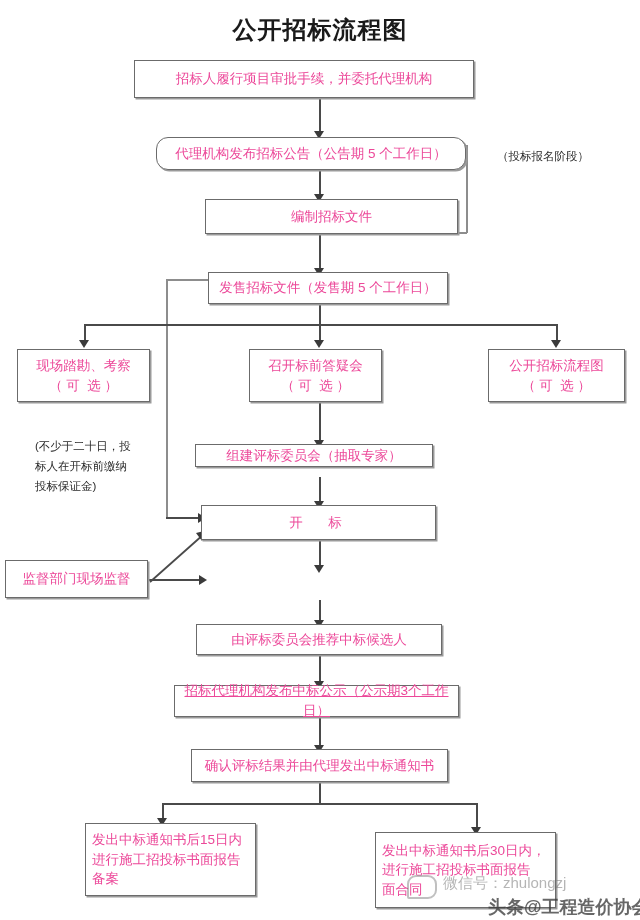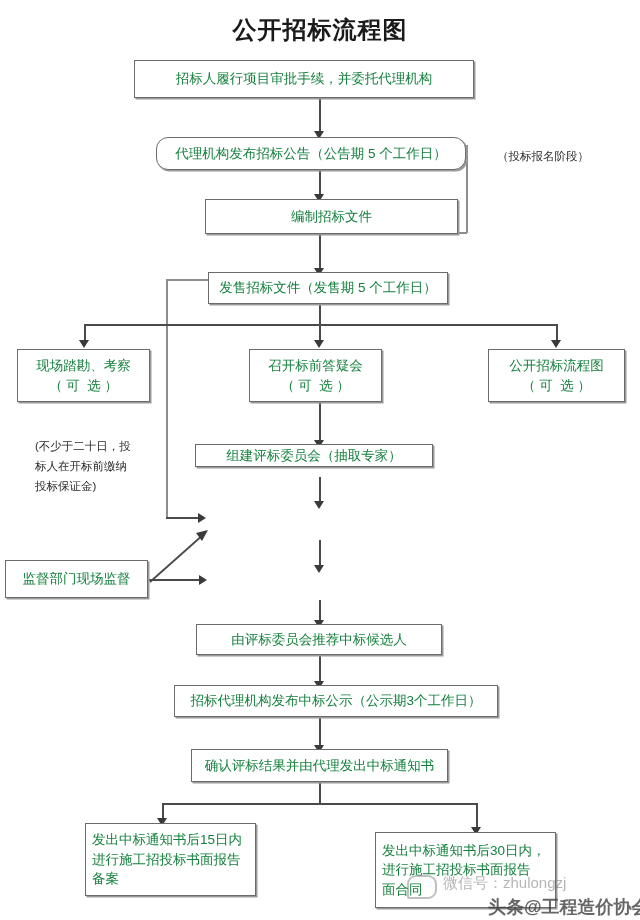--- a/index.html
+++ b/index.html
@@ -28,21 +28,21 @@
     font-weight: bold;
     color: #1a1a1a;
     letter-spacing: 1px;
   }
   
   .node {
     position: absolute;
     box-sizing: border-box;
     border: 1.5px solid #6b6b6b;
     background: #ffffff;
-    color: #15803d;
+    color: #ec4899;
     font-size: 13.5px;
     line-height: 1.45;
     display: flex;
     align-items: center;
     justify-content: center;
     text-align: center;
     padding: 2px 6px;
     z-index: 3;
   }
   .node.shadow {
@@ -223,31 +223,34 @@
     <span class="lines">
       <span class="ln">公开招标流程图</span>
       <span class="ln">（ 可  选 ）</span>
     </span>
   </div>
 
   <div class="node shadow" style="left:195px; top:444px; width:238px; height:23px;">
     <span class="lines">组建评标委员会（抽取专家）</span>
   </div>
 
+  <div class="node shadow" style="left:201px; top:505px; width:235px; height:35px;">
+    <span class="lines wide-space">开　标</span>
+  </div>
 
 
   <div class="node shadow" style="left:5px; top:560px; width:143px; height:38px;">
     <span class="lines">监督部门现场监督</span>
   </div>
 
   <div class="node shadow" style="left:196px; top:624px; width:246px; height:31px;">
     <span class="lines">由评标委员会推荐中标候选人</span>
   </div>
 
-  <div class="node shadow" style="left:174px; top:685px; width:324px; height:32px;">
+  <div class="node shadow" style="left:174px; top:685px; width:285px; height:32px;text-decoration:underline;">
     <span class="lines">招标代理机构发布中标公示（公示期3个工作日）</span>
   </div>
 
   <div class="node shadow" style="left:191px; top:749px; width:257px; height:33px;">
     <span class="lines">确认评标结果并由代理发出中标通知书</span>
   </div>
 
   <div class="node shadow left-align" style="left:85px; top:823px; width:171px; height:73px;">
     <span class="lines">
       <span class="ln">发出中标通知书后15日内</span>

